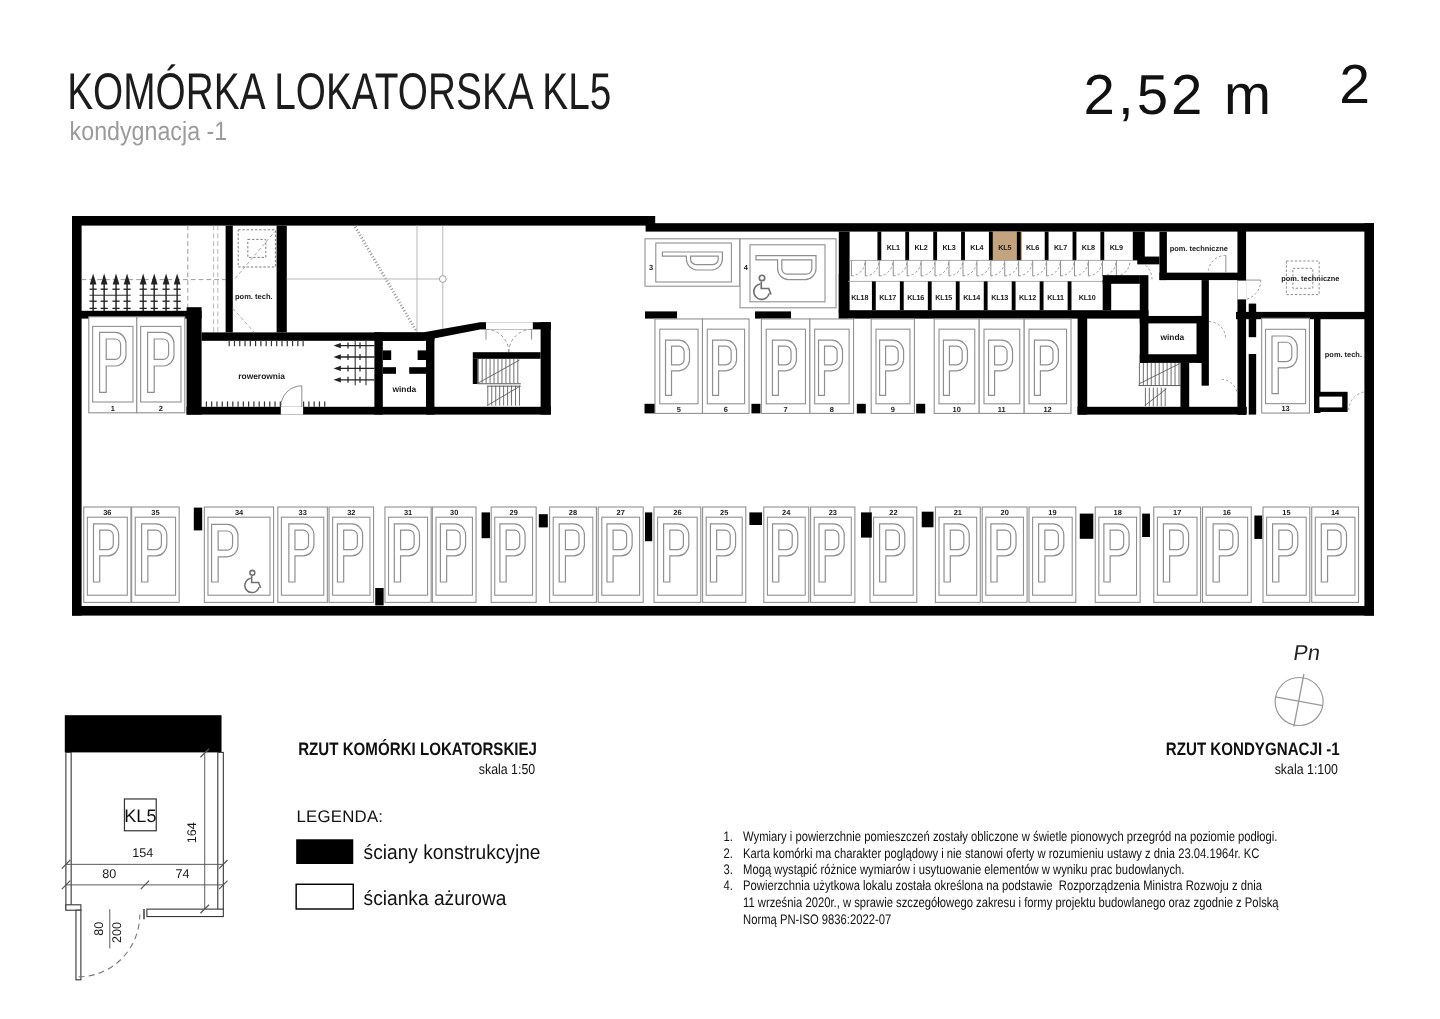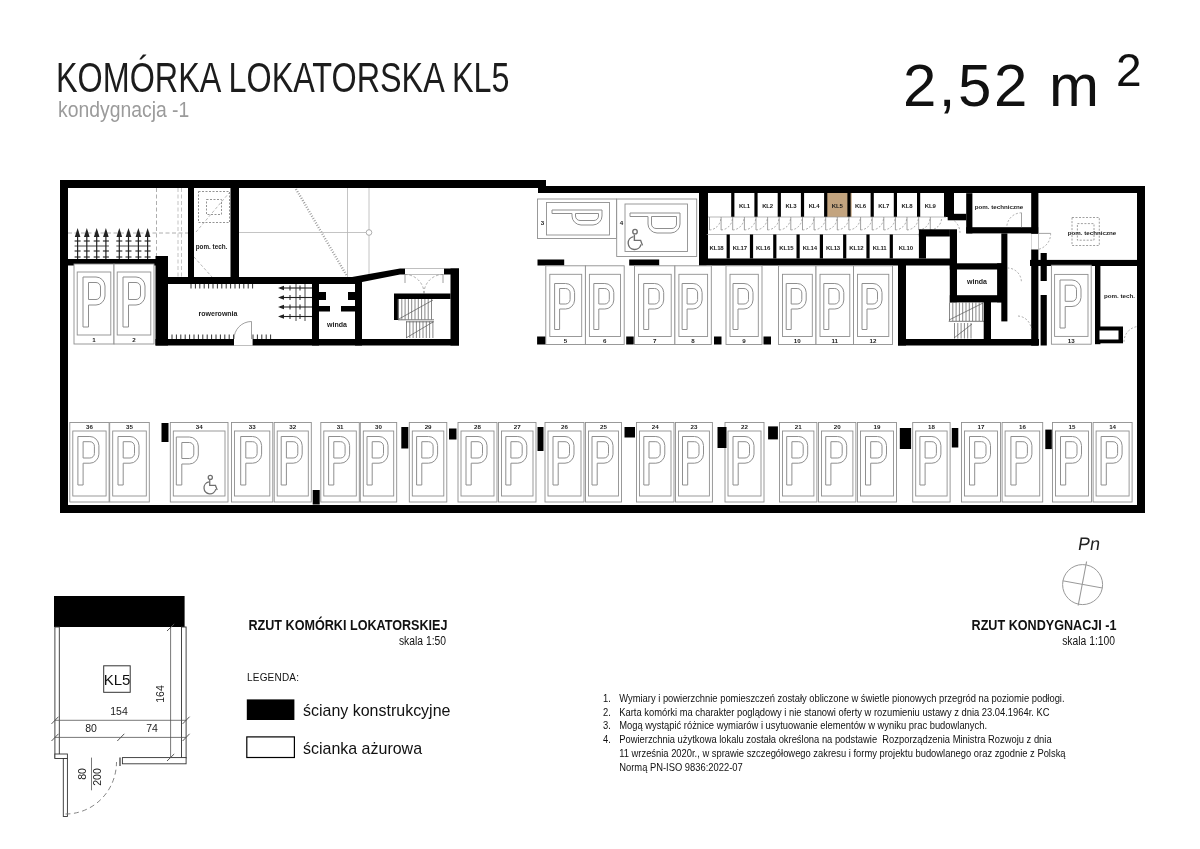--- a/index.html
+++ b/index.html
@@ -1,19 +1,19 @@
 <!DOCTYPE html>
 <html><head><meta charset="utf-8"><style>
 *{margin:0;padding:0;box-sizing:border-box}
 body{width:1200px;height:849px;background:#fff;font-family:"Liberation Sans",sans-serif;position:relative;overflow:hidden}
 .abs{position:absolute;white-space:nowrap}
 </style></head><body>
 <div class="abs" style="left:56px;top:53px;font-size:43px;color:#1c1c1c;transform:scale(0.752,1);transform-origin:left top">KOMÓRKA LOKATORSKA KL5</div>
 <div class="abs" style="left:58px;top:97px;font-size:22px;color:#9b9b9b;transform:scale(0.88,1);transform-origin:left top">kondygnacja -1</div>
-<div class="abs" style="left:903px;top:51px;font-size:60px;color:#111;letter-spacing:2.5px">2,52 m</div>
+<div class="abs" style="left:903px;top:51px;font-size:47px;color:#111;letter-spacing:2.5px">2,52 m</div>
 <div class="abs" style="left:1116px;top:43px;font-size:46px;color:#111">2</div>
 <svg class="abs" style="left:0;top:0" width="1200" height="849" viewBox="0 0 1200 849" font-family="Liberation Sans, sans-serif">
     <g>
       <rect x="60.0" y="180.0" width="486.0" height="8.0" fill="#000"></rect>
       <rect x="538.0" y="186.0" width="607.0" height="7.0" fill="#000"></rect>
       <rect x="60.0" y="180.0" width="8.0" height="333.0" fill="#000"></rect>
       <rect x="60.0" y="505.0" width="1085.0" height="8.0" fill="#000"></rect>
       <rect x="1137.0" y="186.0" width="8.0" height="327.0" fill="#000"></rect>
       <line x1="156.5" y1="188.0" x2="156.5" y2="277.0" stroke="#999" stroke-width="0.8" stroke-dasharray="4 2.5"></line>
       <line x1="178.0" y1="188.0" x2="178.0" y2="277.0" stroke="#aaa" stroke-width="0.7" stroke-dasharray="4 2.5"></line>
@@ -623,21 +623,21 @@
       <text x="101.0" y="777.0" font-size="10.5" font-weight="normal" fill="#1a1a1a" text-anchor="middle" transform="rotate(-90 101.0 777.0)">200</text>
       <rect x="246.8" y="699.4" width="47.6" height="20.6" fill="#000"></rect>
       <rect x="246.8" y="736.9" width="47.6" height="20.6" fill="white" stroke="#000" stroke-width="1.2"></rect>
       <circle cx="1082.6" cy="584.6" r="20" fill="none" stroke="#999" stroke-width="1"></circle>
       <line x1="1062.8" y1="580.8" x2="1102.4" y2="588.0" stroke="#999" stroke-width="1.0"></line>
       <line x1="1086.6" y1="561.5" x2="1078.2" y2="605.5" stroke="#999" stroke-width="1.1"></line>
     </g>
   </svg>
 <div class="abs" style="left:198px;top:616px;width:300px;text-align:center;font-size:15px;font-weight:bold;color:#111;transform:scale(0.84,1);transform-origin:center top">RZUT KOMÓRKI LOKATORSKIEJ</div>
 <div class="abs" style="left:248px;top:634px;width:198px;text-align:right;font-size:12px;color:#111;transform:scale(0.86,1);transform-origin:right top">skala 1:50</div>
-<div class="abs" style="left:247px;top:672px;font-size:10px;color:#111;letter-spacing:0.2px">LEGENDA:</div>
+<div class="abs" style="left:247px;top:672px;font-size:14px;color:#111;letter-spacing:0.2px">LEGENDA:</div>
 <div class="abs" style="left:303px;top:701px;font-size:17px;color:#111;transform:scale(0.94,1);transform-origin:left top">ściany konstrukcyjne</div>
 <div class="abs" style="left:303px;top:738.5px;font-size:17px;color:#111;transform:scale(0.94,1);transform-origin:left top">ścianka ażurowa</div>
 <div class="abs" style="left:1078px;top:534px;font-size:18px;color:#222;transform:skewX(-9deg)">Pn</div>
 <div class="abs" style="left:944px;top:616px;width:200px;text-align:center;font-size:15px;font-weight:bold;color:#111;transform:scale(0.84,1);transform-origin:center top">RZUT KONDYGNACJI -1</div>
 <div class="abs" style="left:944px;top:634px;width:171px;text-align:right;font-size:12px;color:#111;transform:scale(0.86,1);transform-origin:right top">skala 1:100</div>
 <div class="abs" style="left:596px;top:692px;font-size:11.5px;color:#111;transform:scale(0.815,1);transform-origin:left top;line-height:13.7px">
 <div><span style="display:inline-block;width:28.5px;padding-left:8.6px">1.</span>Wymiary i powierzchnie pomieszczeń zostały obliczone w świetle pionowych przegród na poziomie podłogi.</div>
 <div><span style="display:inline-block;width:28.5px;padding-left:8.6px">2.</span>Karta komórki ma charakter poglądowy i nie stanowi oferty w rozumieniu ustawy z dnia 23.04.1964r. KC</div>
 <div><span style="display:inline-block;width:28.5px;padding-left:8.6px">3.</span>Mogą wystąpić różnice wymiarów i usytuowanie elementów w wyniku prac budowlanych.</div>
 <div><span style="display:inline-block;width:28.5px;padding-left:8.6px">4.</span>Powierzchnia użytkowa lokalu została określona na podstawie&nbsp; Rozporządzenia Ministra Rozwoju z dnia</div>

